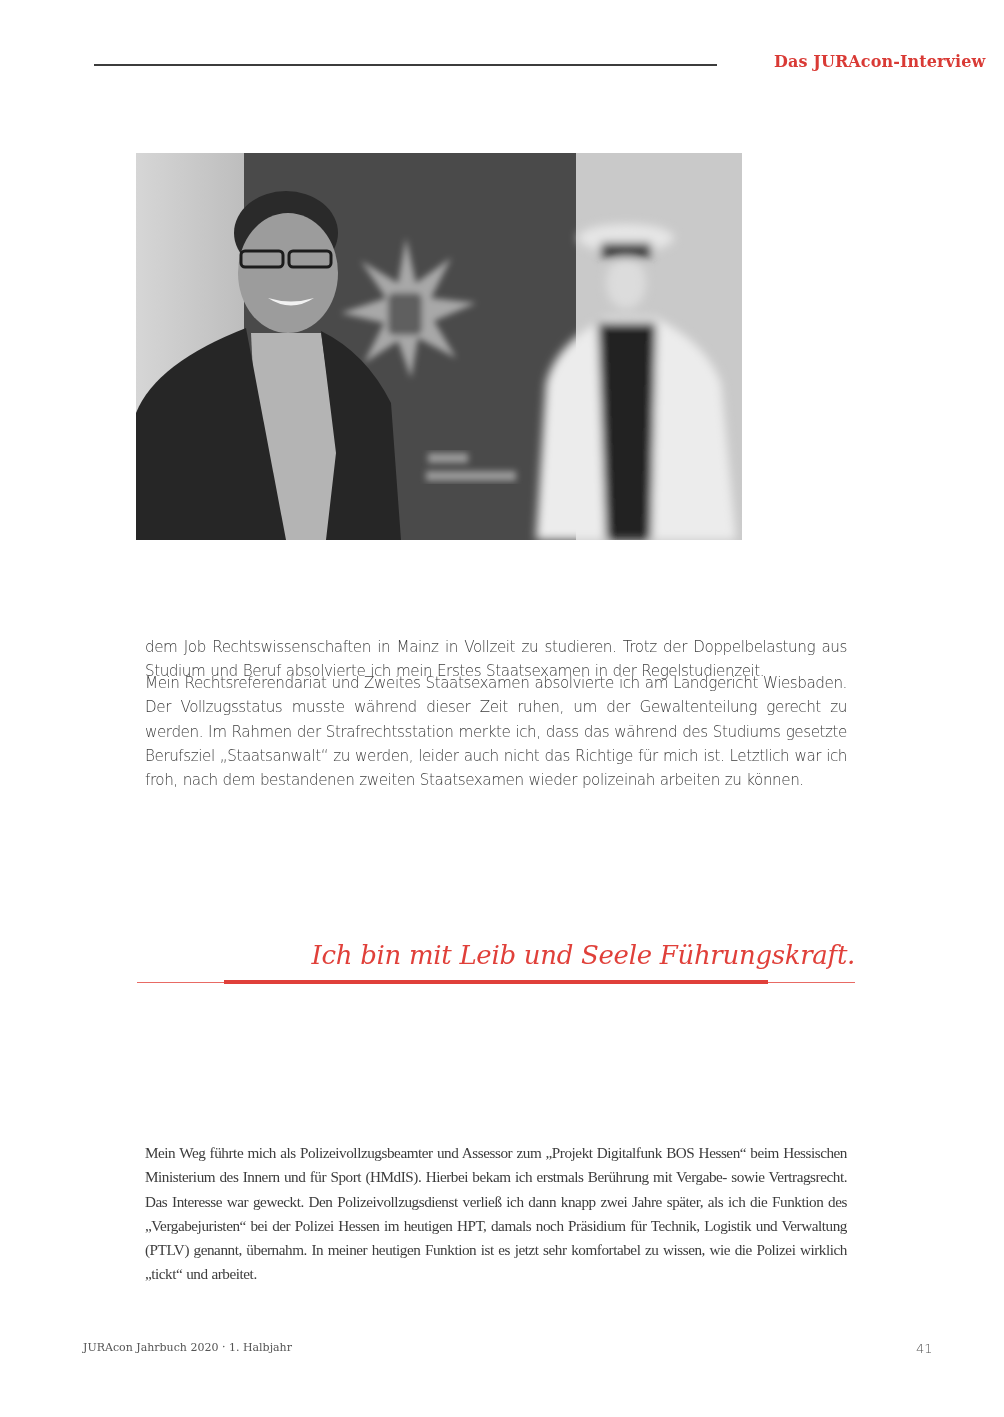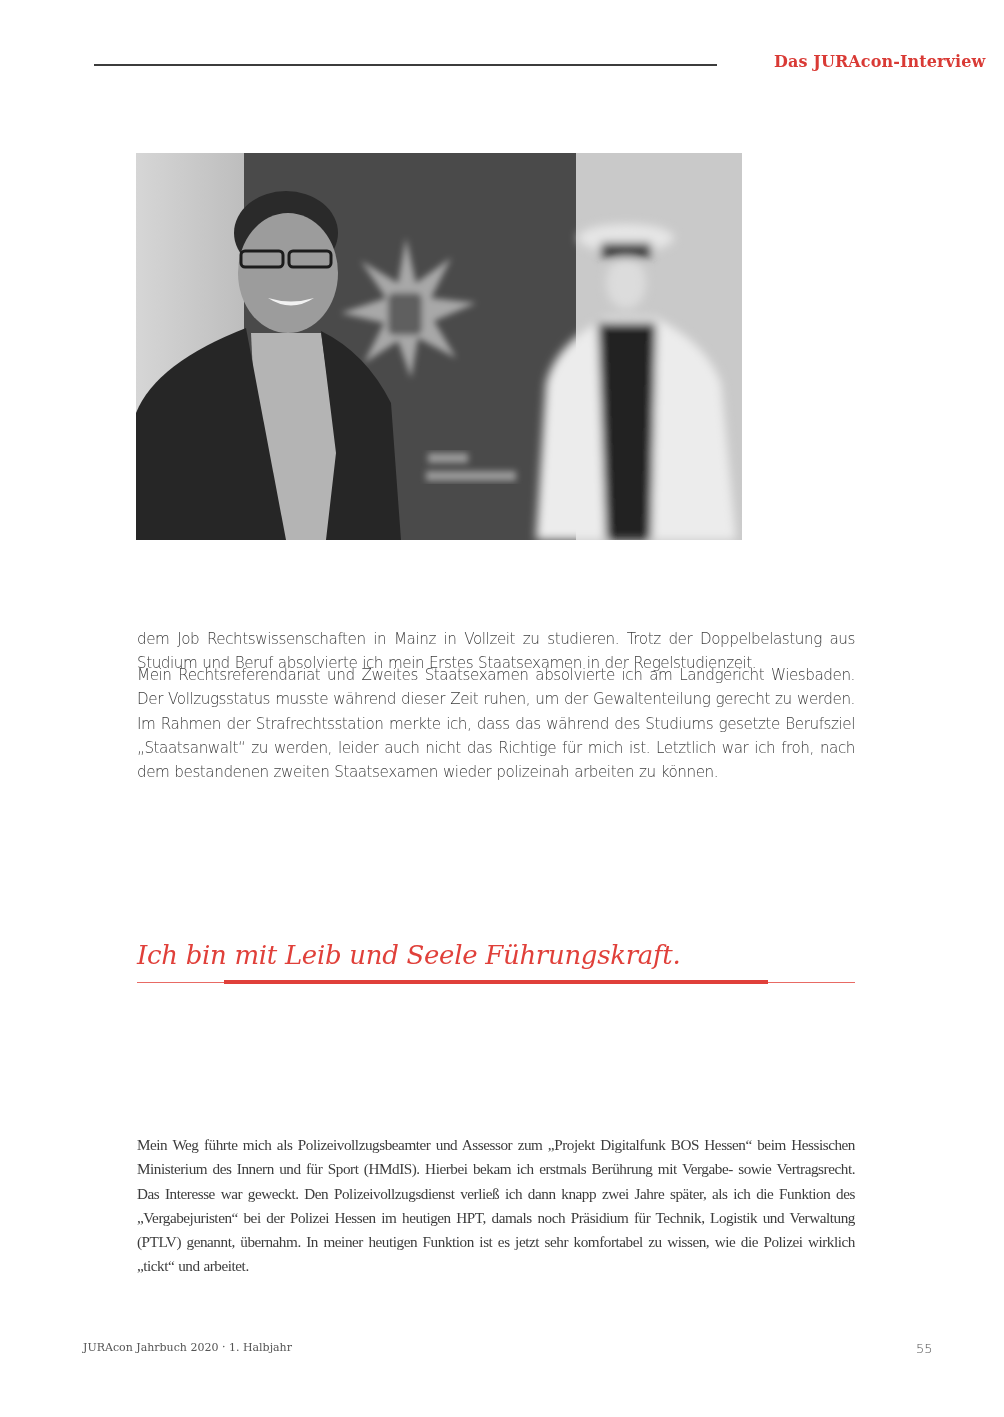--- a/index.html
+++ b/index.html
@@ -2,25 +2,25 @@
 <html><head>
   <meta charset="utf-8">
   <style>
     html, body { margin: 0; padding: 0; background: #ffffff; }
     body { width: 1004px; height: 1417px; position: relative; overflow: hidden; font-family: "DejaVu Sans", sans-serif; color: #3a3a3a; }
     .header-rule { position: absolute; left: 94px; top: 64px; width: 623px; height: 1.5px; background: #3c3c3c; }
     .header-title { position: absolute; left: 728px; top: 52px; font-family: "DejaVu Serif", serif; font-size: 16px; font-weight: bold; color: #d93a35; letter-spacing: 0.1px; white-space: nowrap; margin-left: 46px; }
     .photo { position: absolute; left: 136px; top: 153px; width: 606px; height: 387px; overflow: hidden; background: #6a6a6a; }
     .photo svg { display: block; }
     .body-text { position: absolute; left: 137px; width: 718px; font-family: "DejaVu Sans", sans-serif; font-size: 15.2px; line-height: 24.3px; color: #3c3c3c; text-align: justify; letter-spacing: -0.45px; word-spacing: 0.5px; font-weight: 300; }
-    .body-text p { margin: 0; }
+    .body-text p { margin: 8px; }
     .p1 { top: 627px; }
     .p2 { top: 663px; }
     .p3 { top: 1133px; font-family: Liberation Serif, serif; }
-    .quote { position: absolute; left: 137px; top: 940px; width: 718px; text-align: left; font-family: "DejaVu Serif", serif; font-style: italic; font-size: 26px; color: #e0403a; letter-spacing: -0.3px; }
+    .quote { position: absolute; left: 137px; top: 940px; width: 718px; text-align: right; font-family: "DejaVu Serif", serif; font-style: italic; font-size: 26px; color: #e0403a; letter-spacing: -0.3px; }
     .quote-thin { position: absolute; left: 137px; top: 982px; width: 718px; height: 1px; background: #e86a64; }
     .quote-thick { position: absolute; left: 224px; top: 980px; width: 544px; height: 4px; background: #e0403a; }
     .footer-left { position: absolute; left: 83px; top: 1341px; font-family: "DejaVu Serif", serif; font-size: 11px; color: #555; white-space: nowrap; }
     .footer-right { position: absolute; left: 916px; top: 1341px; font-family: "DejaVu Sans", sans-serif; font-size: 13px; color: #555; font-weight: 300; }
   </style>
 </head>
 <body>
 
 <div class="header-rule"></div>
 <div class="header-title">Das JURAcon-Interview</div>
@@ -87,13 +87,13 @@
 
 <div class="quote">Ich bin mit Leib und Seele Führungskraft.</div>
 <div class="quote-thin"></div>
 <div class="quote-thick"></div>
 
 <div class="body-text p3">
   <p>Mein Weg führte mich als Polizeivollzugsbeamter und Assessor zum „Projekt Digitalfunk BOS Hessen“ beim Hessischen Ministerium des Innern und für Sport (HMdIS). Hierbei bekam ich erstmals Berührung mit Vergabe- sowie Vertragsrecht. Das Interesse war geweckt. Den Polizeivollzugsdienst verließ ich dann knapp zwei Jahre später, als ich die Funktion des „Vergabejuristen“ bei der Polizei Hessen im heutigen HPT, damals noch Präsidium für Technik, Logistik und Verwaltung (PTLV) genannt, übernahm. In meiner heutigen Funktion ist es jetzt sehr komfortabel zu wissen, wie die Polizei wirklich „tickt“ und arbeitet.</p>
 </div>
 
 <div class="footer-left">JURAcon Jahrbuch 2020 · 1. Halbjahr</div>
-<div class="footer-right">55</div>
+<div class="footer-right">41</div>
 
 </body></html>

